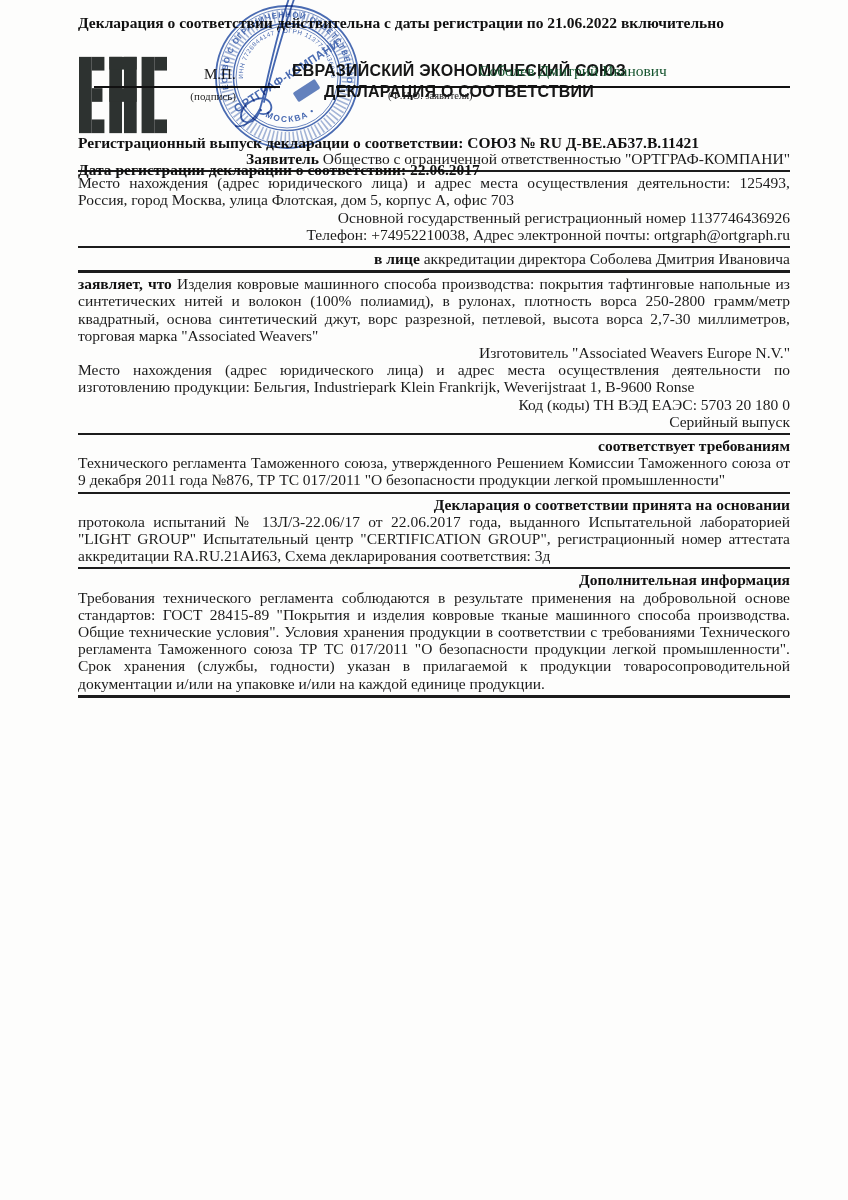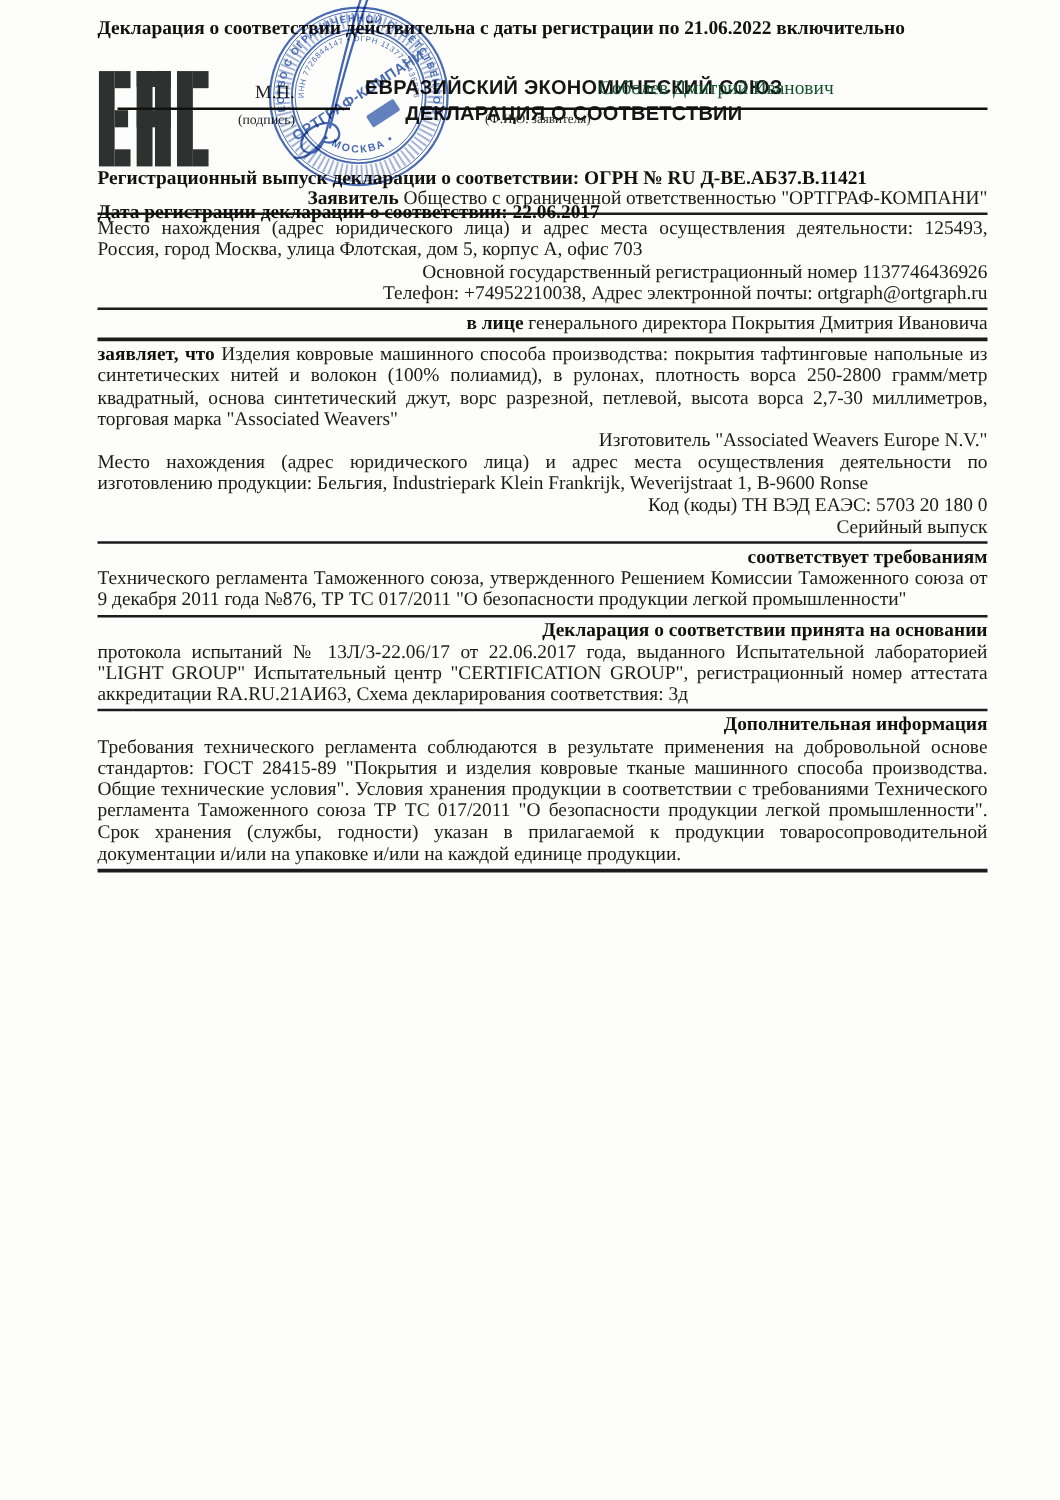--- a/index.html
+++ b/index.html
@@ -108,21 +108,21 @@
 
     <div class="row">
       <p>Место нахождения (адрес юридического лица) и адрес места осуществления деятельности: 125493, Россия, город Москва, улица Флотская, дом 5, корпус А, офис 703</p>
       <p class="nj">Основной государственный регистрационный номер 1137746436926</p>
       <p class="nj">Телефон: +74952210038, Адрес электронной почты: ortgraph@ortgraph.ru</p>
     </div>
 
     <div class="row thick">
       <p class="nj">
         <b>в лице</b>
-        <span>генерального директора Покрытия Дмитрия Ивановича</span>
+        <span>аккредитации директора Соболева Дмитрия Ивановича</span>
       </p>
     </div>
 
     <div class="row">
       <p>
         <b>заявляет, что</b>
         <span>Изделия ковровые машинного способа производства: покрытия тафтинговые напольные из синтетических нитей и волокон (100% полиамид), в рулонах, плотность ворса 250-2800 грамм/метр квадратный, основа синтетический джут, ворс разрезной, петлевой, высота ворса 2,7-30 миллиметров, торговая марка "Associated Weavers"</span>
       </p>
       <p class="nj">Изготовитель "Associated Weavers Europe N.V."</p>
       <p>Место нахождения (адрес юридического лица) и адрес места осуществления деятельности по изготовлению продукции: Бельгия, Industriepark Klein Frankrijk, Weverijstraat 1, B-9600 Ronse</p>
@@ -189,21 +189,21 @@
                  C 84,141 79,148 72,146 C 64,144 66,132 76,126
                  C 86,120 95,122 97,129 C 99,136 92,140 84,137"></path>
         <path d="M 86,133 C 80,144 70,152 62,150"></path>
       </g>
     </svg>
   </div>
 
   <div class="reg-block">
     <p>
       <b>Регистрационный выпуск декларации о соответствии:</b>
-      <b>ОГРН № RU Д-BE.АБ37.В.11421</b>
+      <b>СОЮЗ № RU Д-BE.АБ37.В.11421</b>
     </p>
     <p>
       <b>Дата регистрации декларации о соответствии:</b>
       <b>22.06.2017</b>
     </p>
   </div>
 
 </div>
 
 </body></html>

